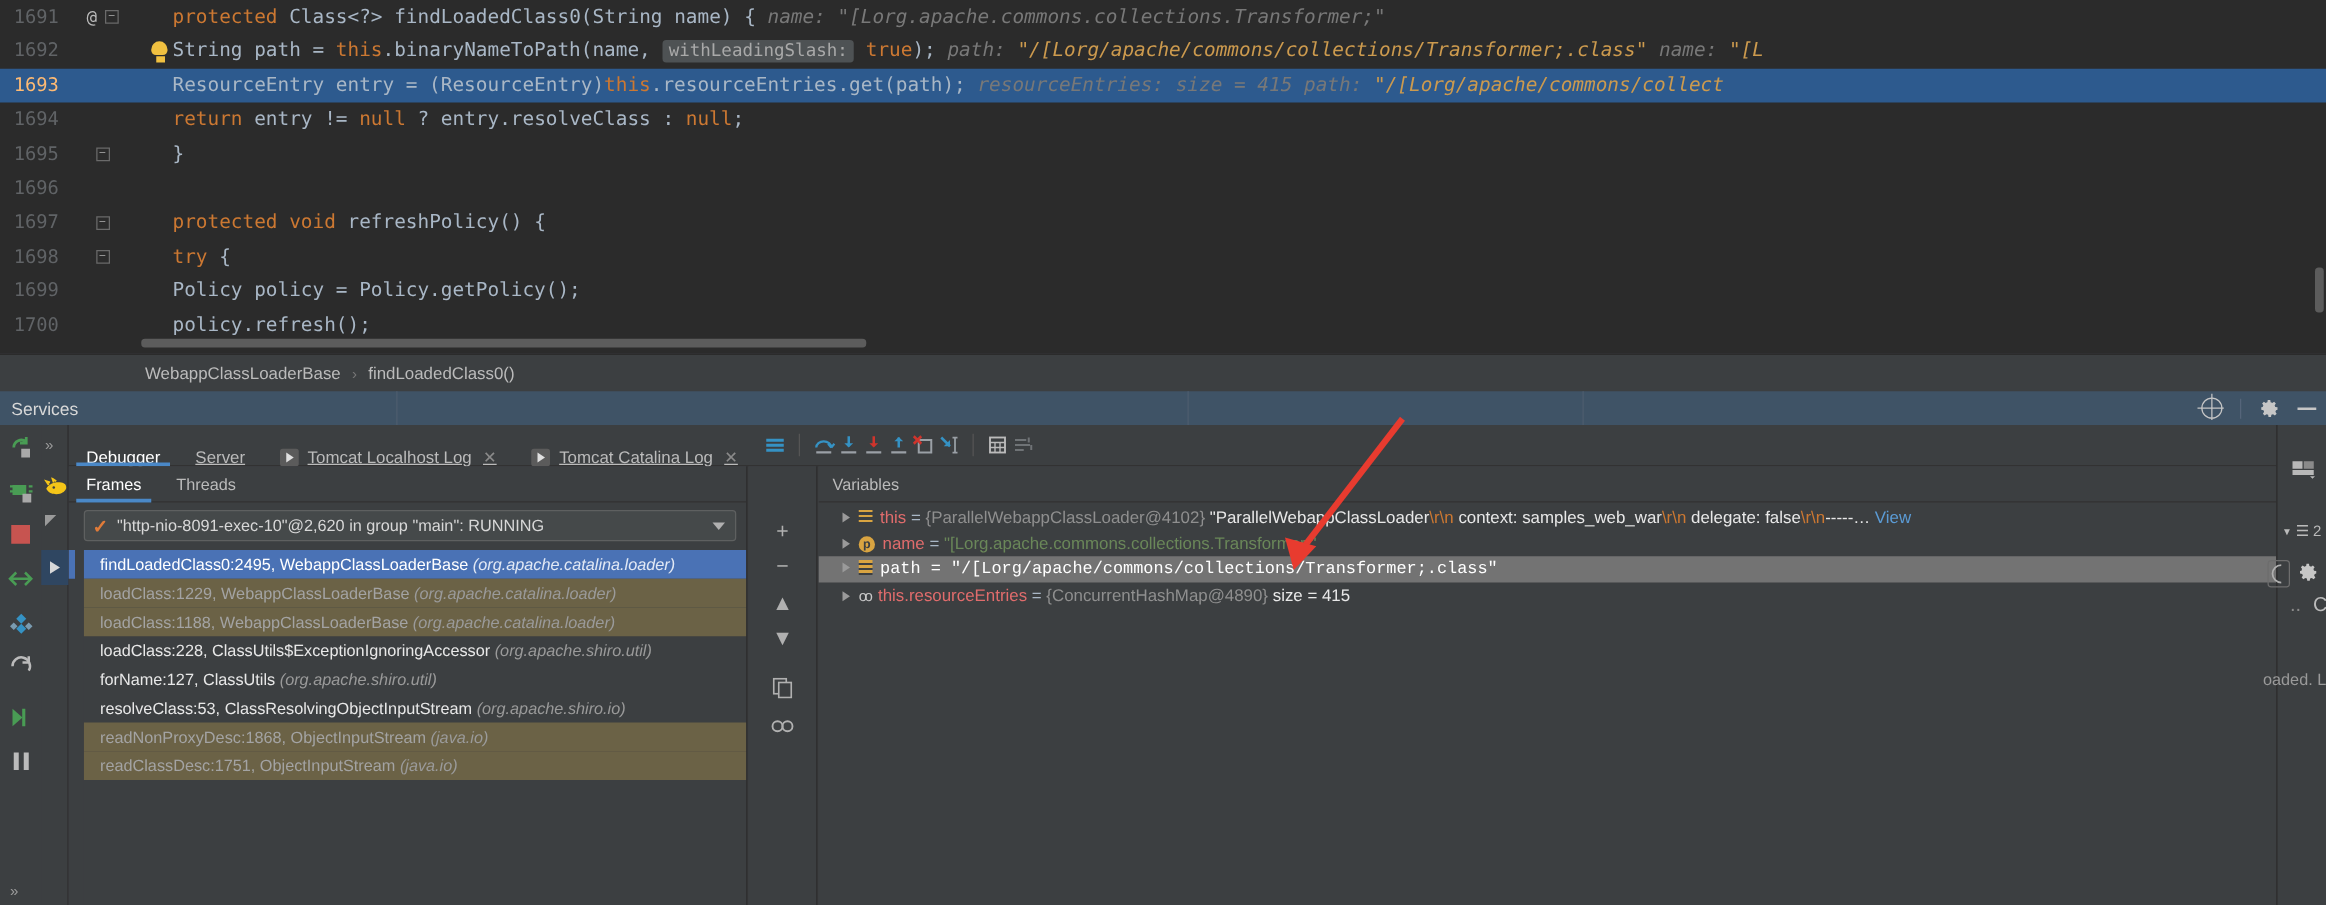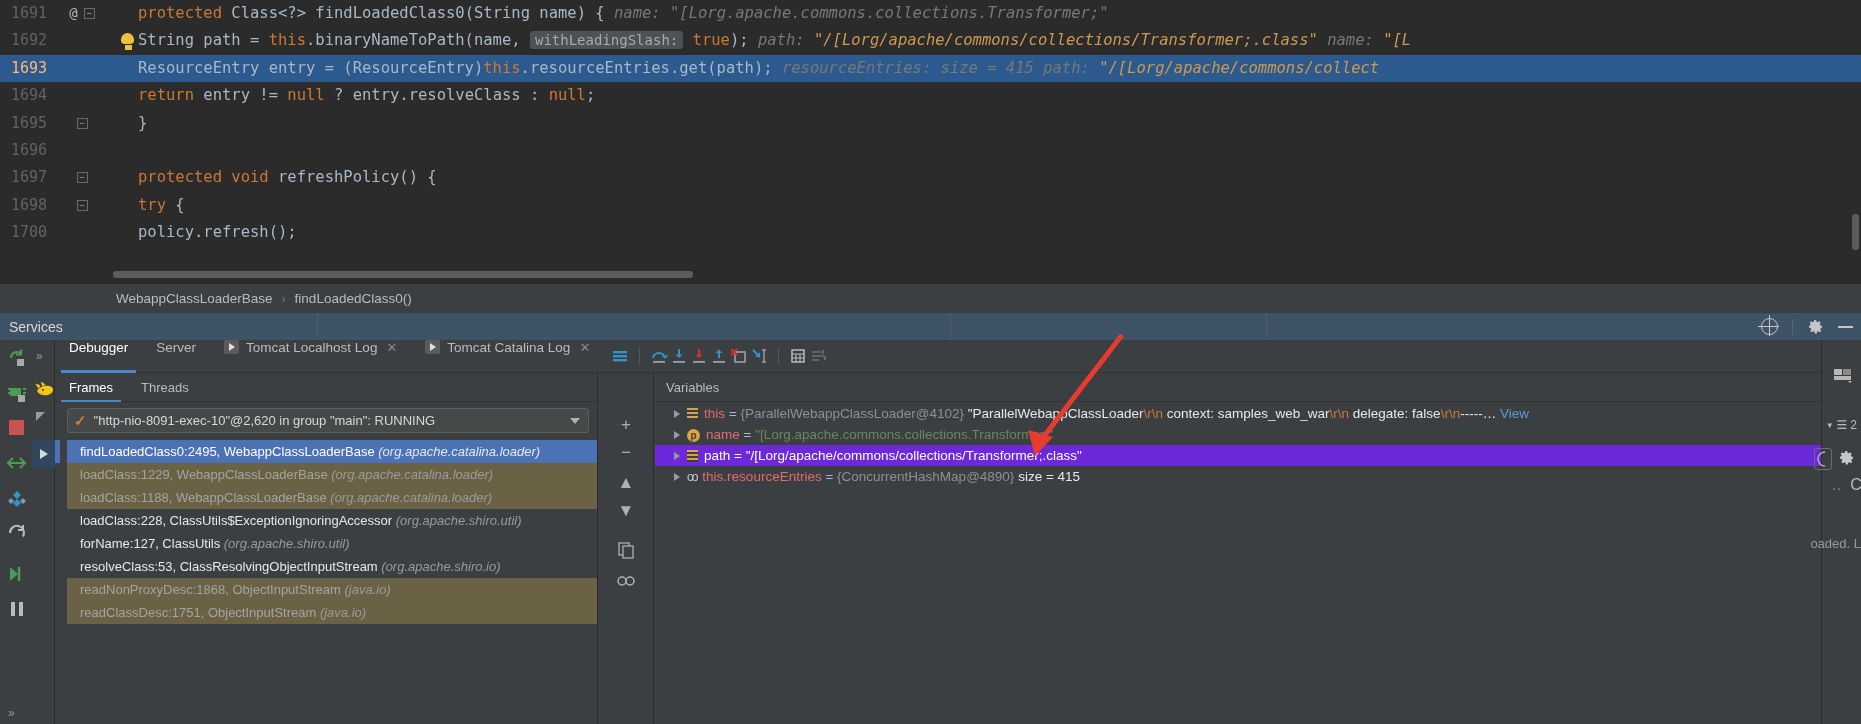--- a/index.html
+++ b/index.html
@@ -116,22 +116,22 @@
   
   #debug-panel {
     position:absolute; left:55px; top:340px; width:1806px; height:384px;
     background:#3c3f41;
   }
   #tabs-row {
     position:absolute; left:0; top:0; width:1806px; height:33px;
     display:flex; align-items:center; border-bottom:1px solid #323232;
   }
   .dtab {
-    height:33px; display:flex; align-items:flex-start; gap:7px;
-    padding:0 14px; font-size:13.5px; color:#bbbbbb; position:relative;
+    height:33px; display:flex; align-items:flex-end; gap:7px;
+    padding:0 14px; font-size:13.5px; color:#bbbbbb; position:relative;text-decoration:underline;
   }
   .dtab.active { color:#ffffff; }
   .dtab.active:after {
     content:""; position:absolute; left:6px; right:6px; bottom:0; height:2.5px; background:#4a88c7;
   }
   .playbox {
     width:15px; height:14px; background:#5b5b5b; border-radius:2px; position:relative;
   }
   .playbox:after {
     content:""; position:absolute; left:5px; top:3px; width:0;height:0;
@@ -139,21 +139,21 @@
   }
   .tabclose { color:#8a8a8a; font-size:13px; margin-left:2px;}
   .tb-sep { width:1px; height:18px; background:#555; margin:0 9px; }
   .tbicon { width:20px; height:20px; position:relative; }
 
   
   #frames-pane {
     position:absolute; left:0; top:33px; width:543px; bottom:0; background:#3c3f41;
     border-right:1px solid #2b2b2b;
   }
-  #frames-tabs { display:flex; height:29px; border-bottom:1px solid #323232;}
+  #frames-tabs { display:flex; height:29px; align-items:center; border-bottom:1px solid #323232;}
   .ftab { height:29px; display:flex; align-items:center; padding:0 14px; font-size:13px; color:#bbb; position:relative;}
   .ftab.active { color:#fff; }
   .ftab.active:after { content:""; position:absolute;left:6px;right:6px;bottom:0;height:2.5px;background:#4a88c7;}
   #thread-select {
     margin:6px 8px 0 12px; height:25px; background:#45494a; border:1px solid #5e6060;
     border-radius:3px; display:flex; align-items:center; padding:0 6px; gap:7px;
     font-size:13px; color:#d8d8d8; position:relative;
   }
   .checkmark { color:#e07b39; font-size:15px; font-weight:bold; }
   #thread-select .caret { position:absolute; right:8px; width:0;height:0;
@@ -181,21 +181,21 @@
 
   
   #vars-pane { position:absolute; left:600px; top:33px; right:0; bottom:0; background:#3c3f41;}
   #vars-header { height:29px; line-height:29px; padding-left:11px; font-size:13px; color:#bbbbbb;
      border-bottom:1px solid #323232;}
   #vars-list { position:absolute; left:0; right:0; top:30px; bottom:0; }
   .var-row {
     height:21px; line-height:21px; padding-left:19px; font-size:13.5px;
     white-space:nowrap; color:#a9b7c6; position:relative;
   }
-  .var-row.selected { background:#6d28d9; }
+  .var-row.selected { background:#737373;font-family:Liberation Mono, monospace; }
   .arrow {
     display:inline-block; width:0;height:0; vertical-align:middle; margin-right:7px;
     border-left:6px solid #9a9a9a; border-top:4.5px solid transparent; border-bottom:4.5px solid transparent;
   }
   .vicon-field {
     display:inline-block; width:11px; height:12px; vertical-align:middle; margin-right:6px;
     background: repeating-linear-gradient(to bottom,#d9a441 0 2px, #3c3f41 2px 4px);
   }
   .vicon-param {
     display:inline-block; width:13px;height:13px;border-radius:50%; background:#d9a441;
@@ -241,20 +241,21 @@
   <div id="editor">
     <div id="editor-lines">
         <div class="code-line"><span class="lineno">1691</span><span class="gutter2"><span class="at-sign">@</span><span class="foldmark" style="margin-left: 6px;">−</span></span><span class="codetext"><span class="kw">protected </span><span class="plain">Class&lt;?&gt; </span><span class="plain">findLoadedClass0</span><span class="plain">(</span><span class="plain">String </span><span class="plain">name</span><span class="plain">) {</span><span class="hint">   name:  </span><span class="hint">"[Lorg.apache.commons.collections.Transformer;"</span></span></div>
         <div class="code-line"><span class="lineno">1692</span><span class="gutter2"></span><span class="codetext"><span class="plain">    String path = </span><span class="kw">this</span><span class="plain">.binaryNameToPath(name, </span><span class="paramhint">withLeadingSlash:</span><span class="plain"> </span><span class="kw">true</span><span class="plain">);</span><span class="hint">  path:  </span><span class="hint-str">"/[Lorg/apache/commons/collections/Transformer;.class"</span><span class="hint">   name:  </span><span class="hint-str">"[L</span></span></div>
         <div class="code-line hl"><span class="lineno">1693</span><span class="gutter2"></span><span class="codetext"><span class="plain">    ResourceEntry entry = (ResourceEntry)</span><span class="kw">this</span><span class="plain">.resourceEntries.get(path);</span><span class="hint">   resourceEntries:   size = 415</span><span class="hint">  path:  </span><span class="hint-str">"/[Lorg/apache/commons/collect</span></span></div>
         <div class="code-line"><span class="lineno">1694</span><span class="gutter2"></span><span class="codetext"><span class="plain">    </span><span class="kw">return </span><span class="plain">entry != </span><span class="kw">null</span><span class="plain"> ? entry.resolveClass : </span><span class="kw">null</span><span class="plain">;</span></span></div>
         <div class="code-line"><span class="lineno">1695</span><span class="gutter2"><span class="foldmark">−</span></span><span class="codetext"><span class="plain">}</span></span></div>
         <div class="code-line"><span class="lineno">1696</span><span class="gutter2"></span><span class="codetext"></span></div>
         <div class="code-line"><span class="lineno">1697</span><span class="gutter2"><span class="foldmark">−</span></span><span class="codetext"><span class="kw">protected </span><span class="kw">void </span><span class="plain">refreshPolicy</span><span class="plain">() {</span></span></div>
         <div class="code-line"><span class="lineno">1698</span><span class="gutter2"><span class="foldmark">−</span></span><span class="codetext"><span class="plain">    </span><span class="kw">try</span><span class="plain"> {</span></span></div>
+        <div class="code-line"><span class="lineno">1699</span><span class="gutter2"></span><span class="codetext"><span class="plain">        Policy policy = Policy.getPolicy();</span></span></div>
         <div class="code-line"><span class="lineno">1700</span><span class="gutter2"></span><span class="codetext"><span class="plain">        policy.refresh();</span></span></div>
       </div>
     <div class="bulb">
       <div class="bulb-top"></div>
         <div class="bulb-base"></div>
     </div>
     <div id="editor-hscroll"></div>
     <div id="editor-vscroll"></div>
   </div>
 

